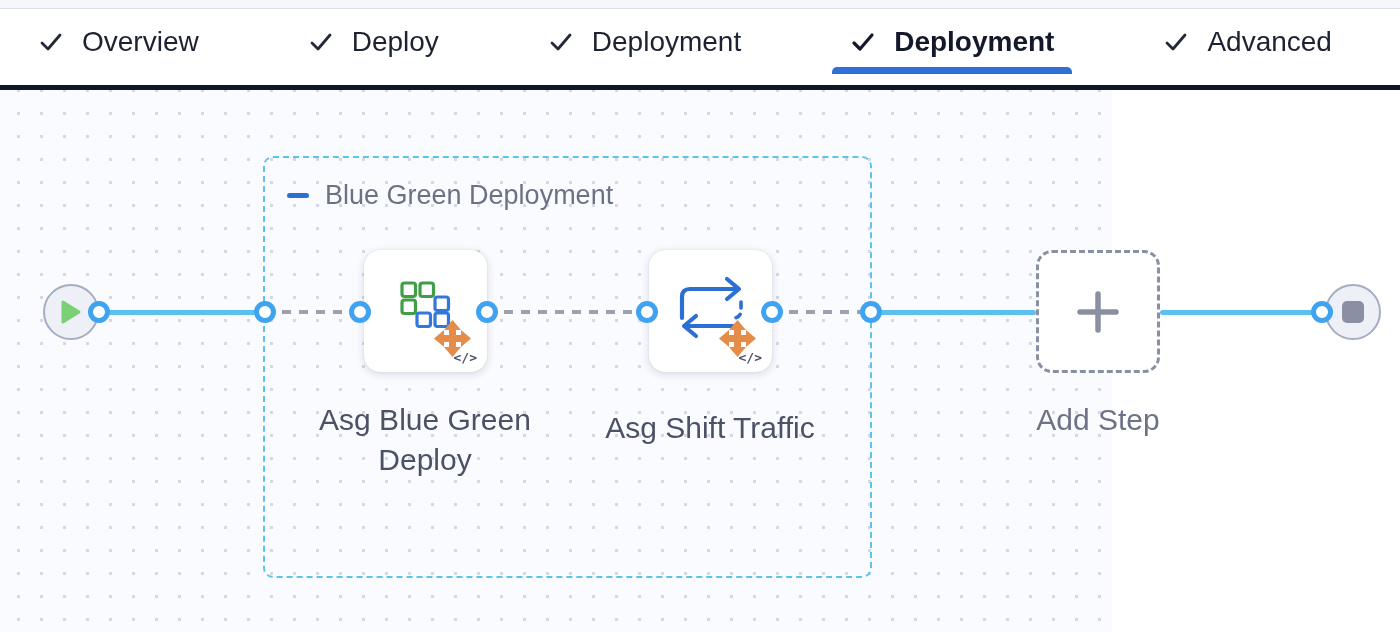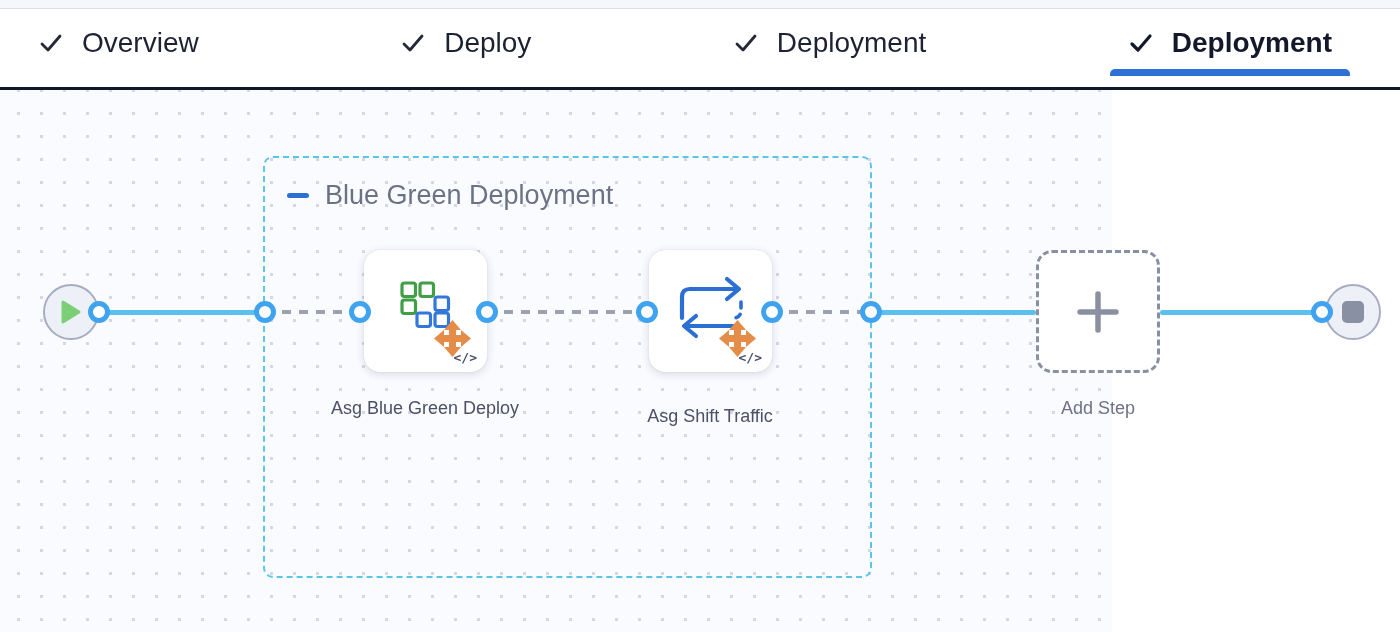--- a/index.html
+++ b/index.html
@@ -3,21 +3,21 @@
 <meta charset="utf-8">
 <style>
   * { margin:0; padding:0; box-sizing:border-box; }
   html,body { width:1400px; height:632px; overflow:hidden; }
   body { font-family:"Liberation Sans","DejaVu Sans",sans-serif; background:#ffffff; position:relative; }
 
   
   .top-strip { position:absolute; left:0; top:0; width:1400px; height:9px;
                background:#f6f7fa; border-bottom:1px solid #dcdfe7; }
   .tab-bar { position:absolute; left:0; top:10px; width:1400px; height:80px;
-             background:#ffffff; border-bottom:3px solid #0f172a;
+             background:#ffffff; border-bottom:5px solid #0f172a;
              display:flex; justify-content:space-between; align-items:center;
              padding:0 68px 12px 38px; }
   .tab { position:relative; height:100%; display:flex; align-items:center; gap:18px;
          font-size:28px; color:#1d2232; cursor:pointer; }
   .tab.active { font-weight:700; color:#13192a; }
   .tab .check { width:26px; height:26px; flex:0 0 auto; }
   .tab-underline { position:absolute; left:50%; transform:translateX(-50%);
                    bottom:-1px; width:240px; height:7px; background:#2e70d5;
                    border-radius:5px 5px 0 0; }
 
@@ -59,22 +59,22 @@
   .step-card svg.step-icon { position:absolute; left:4px; top:20px; }
   .code-badge { position:absolute; right:10px; bottom:7px; font-size:13px; font-weight:700;
                 color:#4a5069; font-family:"DejaVu Sans Mono","Liberation Mono",monospace; }
 
   
   .add-step-box { position:absolute; left:1036px; top:160px; width:124px; height:123px;
                   background:#ffffff; border:3.5px dashed #8890a3; border-radius:16px;
                   z-index:3; display:flex; align-items:center; justify-content:center; cursor:pointer; }
 
   
-  .node-label { position:absolute; top:298px; width:240px; text-align:center;
-                font-size:18px; line-height:40px; color:#4c5265; z-index:2; }
+  .node-label { position:absolute; top:310px; width:240px; text-align:center;
+                font-size:30px; line-height:40px; color:#4c5265; z-index:2; }
   .node-label.muted { color:#6d7386; }
 </style>
 </head>
 <body>
 
 <div class="top-strip"></div>
 
 <div class="tab-bar">
   <div class="tab">
     <svg class="check" viewBox="0 0 26 26">
@@ -93,20 +93,26 @@
       <path d="M4 14 L10 20 L22 6" fill="none" stroke="#232936" stroke-width="2.8" stroke-linecap="round" stroke-linejoin="round"></path>
       </svg>
     <span>Deployment</span>
   </div>
   <div class="tab active">
     <svg class="check" viewBox="0 0 26 26">
       <path d="M4 14 L10 20 L22 6" fill="none" stroke="#13192a" stroke-width="3.2" stroke-linecap="round" stroke-linejoin="round"></path>
       </svg>
     <span>Deployment</span>
     <div class="tab-underline"></div>
+  </div>
+  <div class="tab">
+    <svg class="check" viewBox="0 0 26 26">
+      <path d="M4 14 L10 20 L22 6" fill="none" stroke="#232936" stroke-width="2.8" stroke-linecap="round" stroke-linejoin="round"></path>
+      </svg>
+    <span>Advanced</span>
   </div>
 </div>
 
 <div class="canvas">
 
   <div class="group-box"></div>
   <div class="group-header">
     <div class="minus-icon"></div>
     <div class="group-label">Blue Green Deployment</div>
   </div>

